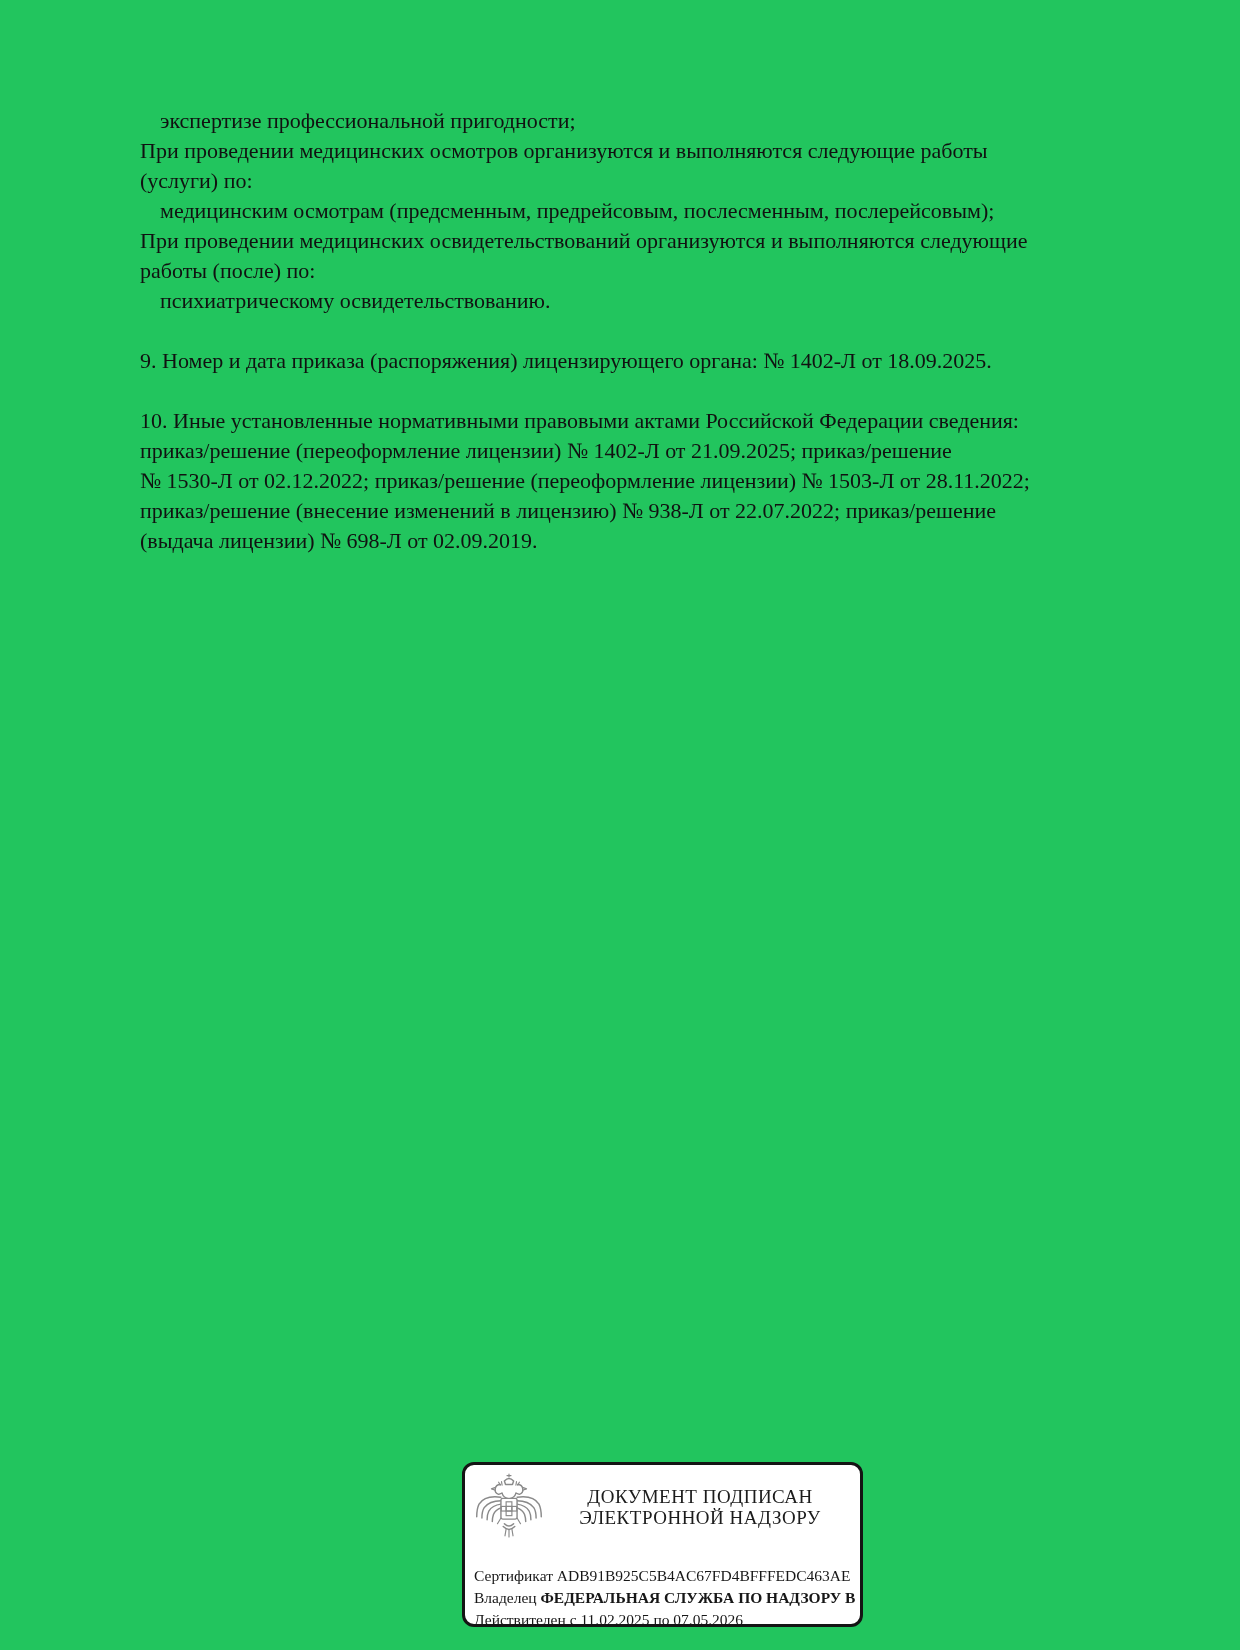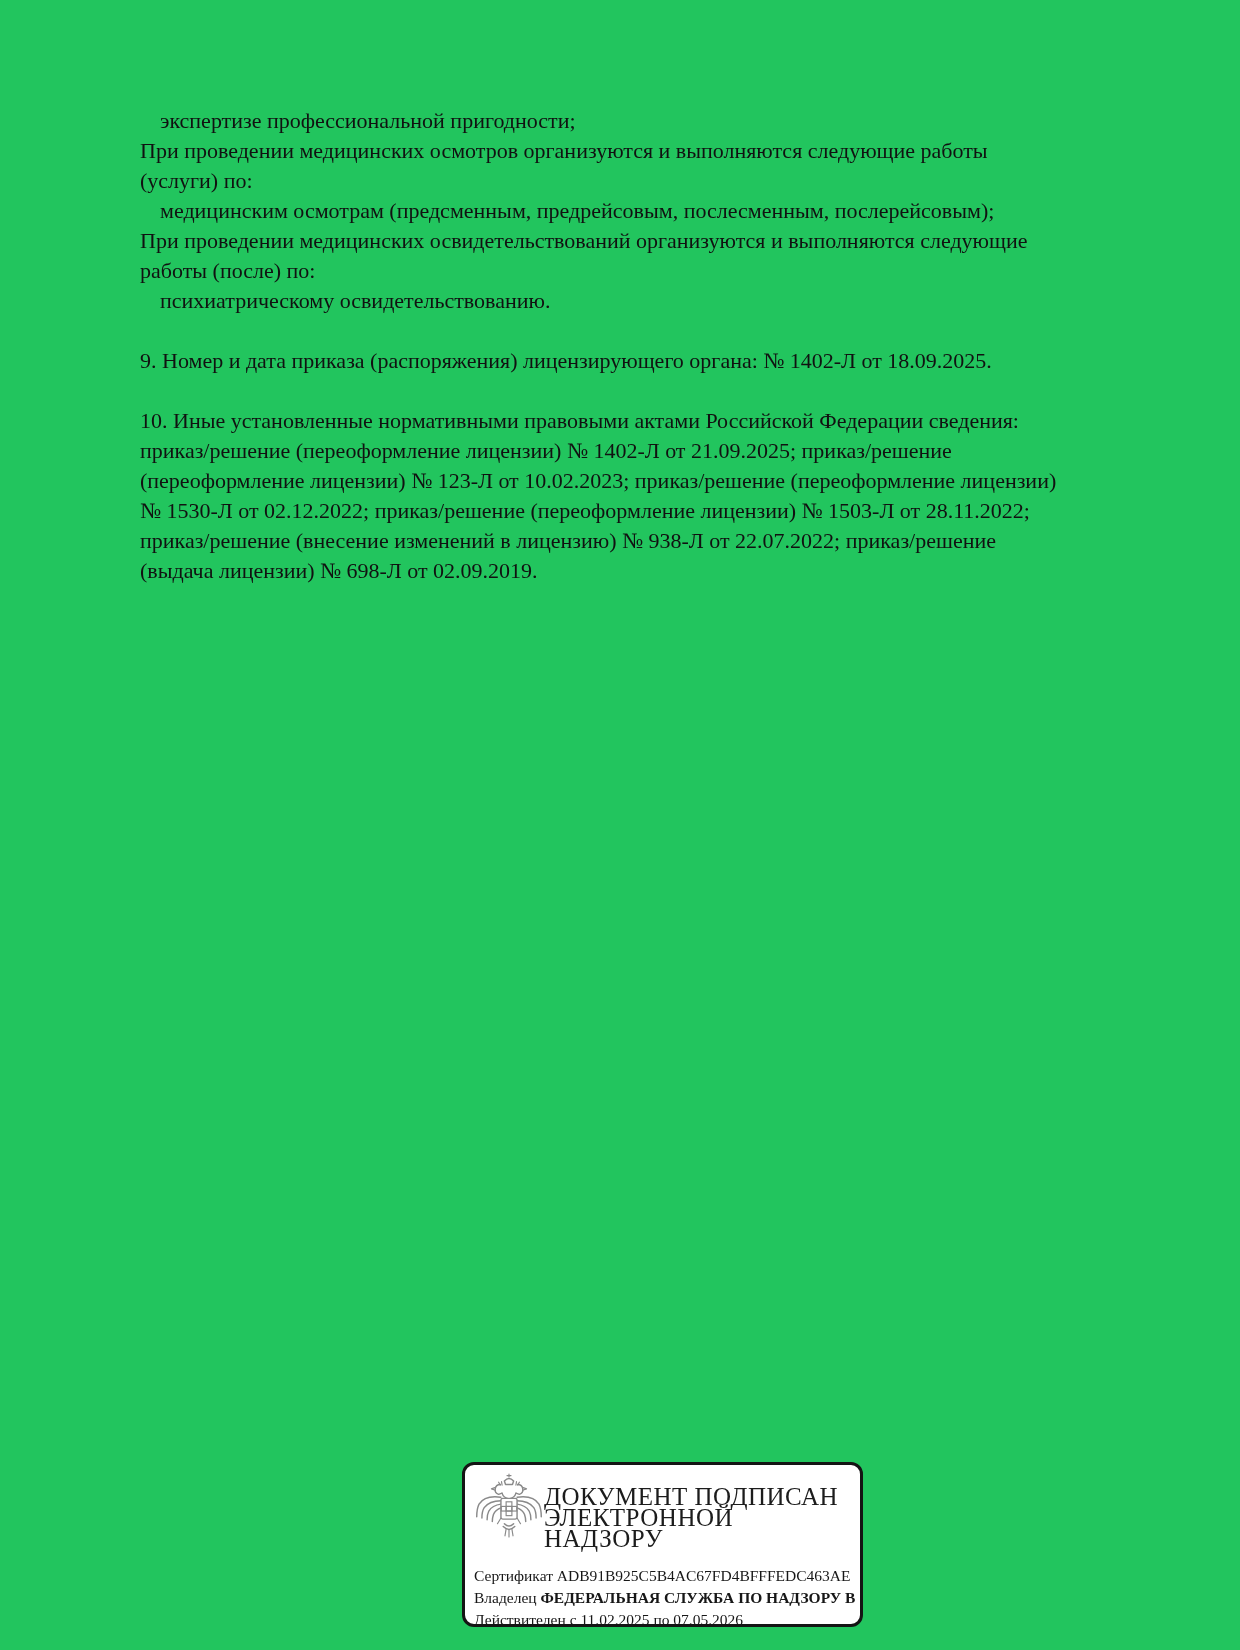--- a/index.html
+++ b/index.html
@@ -44,22 +44,23 @@
   .stamp-top {
     display: flex;
     align-items: flex-start;
     height: 88px;
     padding: 8px 4px 0 9px;
     box-sizing: border-box;
   }
   .emblem { width: 70px; height: 68px; flex: none; }
   .stamp-title {
     flex: 1;
+    text-align: center;
     padding-top: 13px;
-    font-size: 25px;
+    font-size: 19px;
     line-height: 21px;
     color: #1c1c1c;
     letter-spacing: 0.5px;
   }
   .stamp-lines {
     padding-left: 9px;
     margin-top: 12px;
     font-size: 15.5px;
     line-height: 22px;
     color: #171717;
@@ -85,21 +86,20 @@
       <div class="line indent">психиатрическому освидетельствованию.</div>
     </div>
 
     <div class="para">
       <div class="line">9. Номер и дата приказа (распоряжения) лицензирующего органа: № 1402-Л от 18.09.2025.</div>
     </div>
 
     <div class="para">
       <div class="line">10. Иные установленные нормативными правовыми актами Российской Федерации сведения:</div>
       <div class="line">приказ/решение (переоформление лицензии) № 1402-Л от 21.09.2025; приказ/решение</div>
-      <div class="line">(переоформление лицензии) № 123-Л от 10.02.2023; приказ/решение (переоформление лицензии)</div>
       <div class="line">№ 1530-Л от 02.12.2022; приказ/решение (переоформление лицензии) № 1503-Л от 28.11.2022;</div>
       <div class="line">приказ/решение (внесение изменений в лицензию) № 938-Л от 22.07.2022; приказ/решение</div>
       <div class="line">(выдача лицензии) № 698-Л от 02.09.2019.</div>
     </div>
 
 
   </div>
 
   <div class="stamp">
     <div class="stamp-top">

